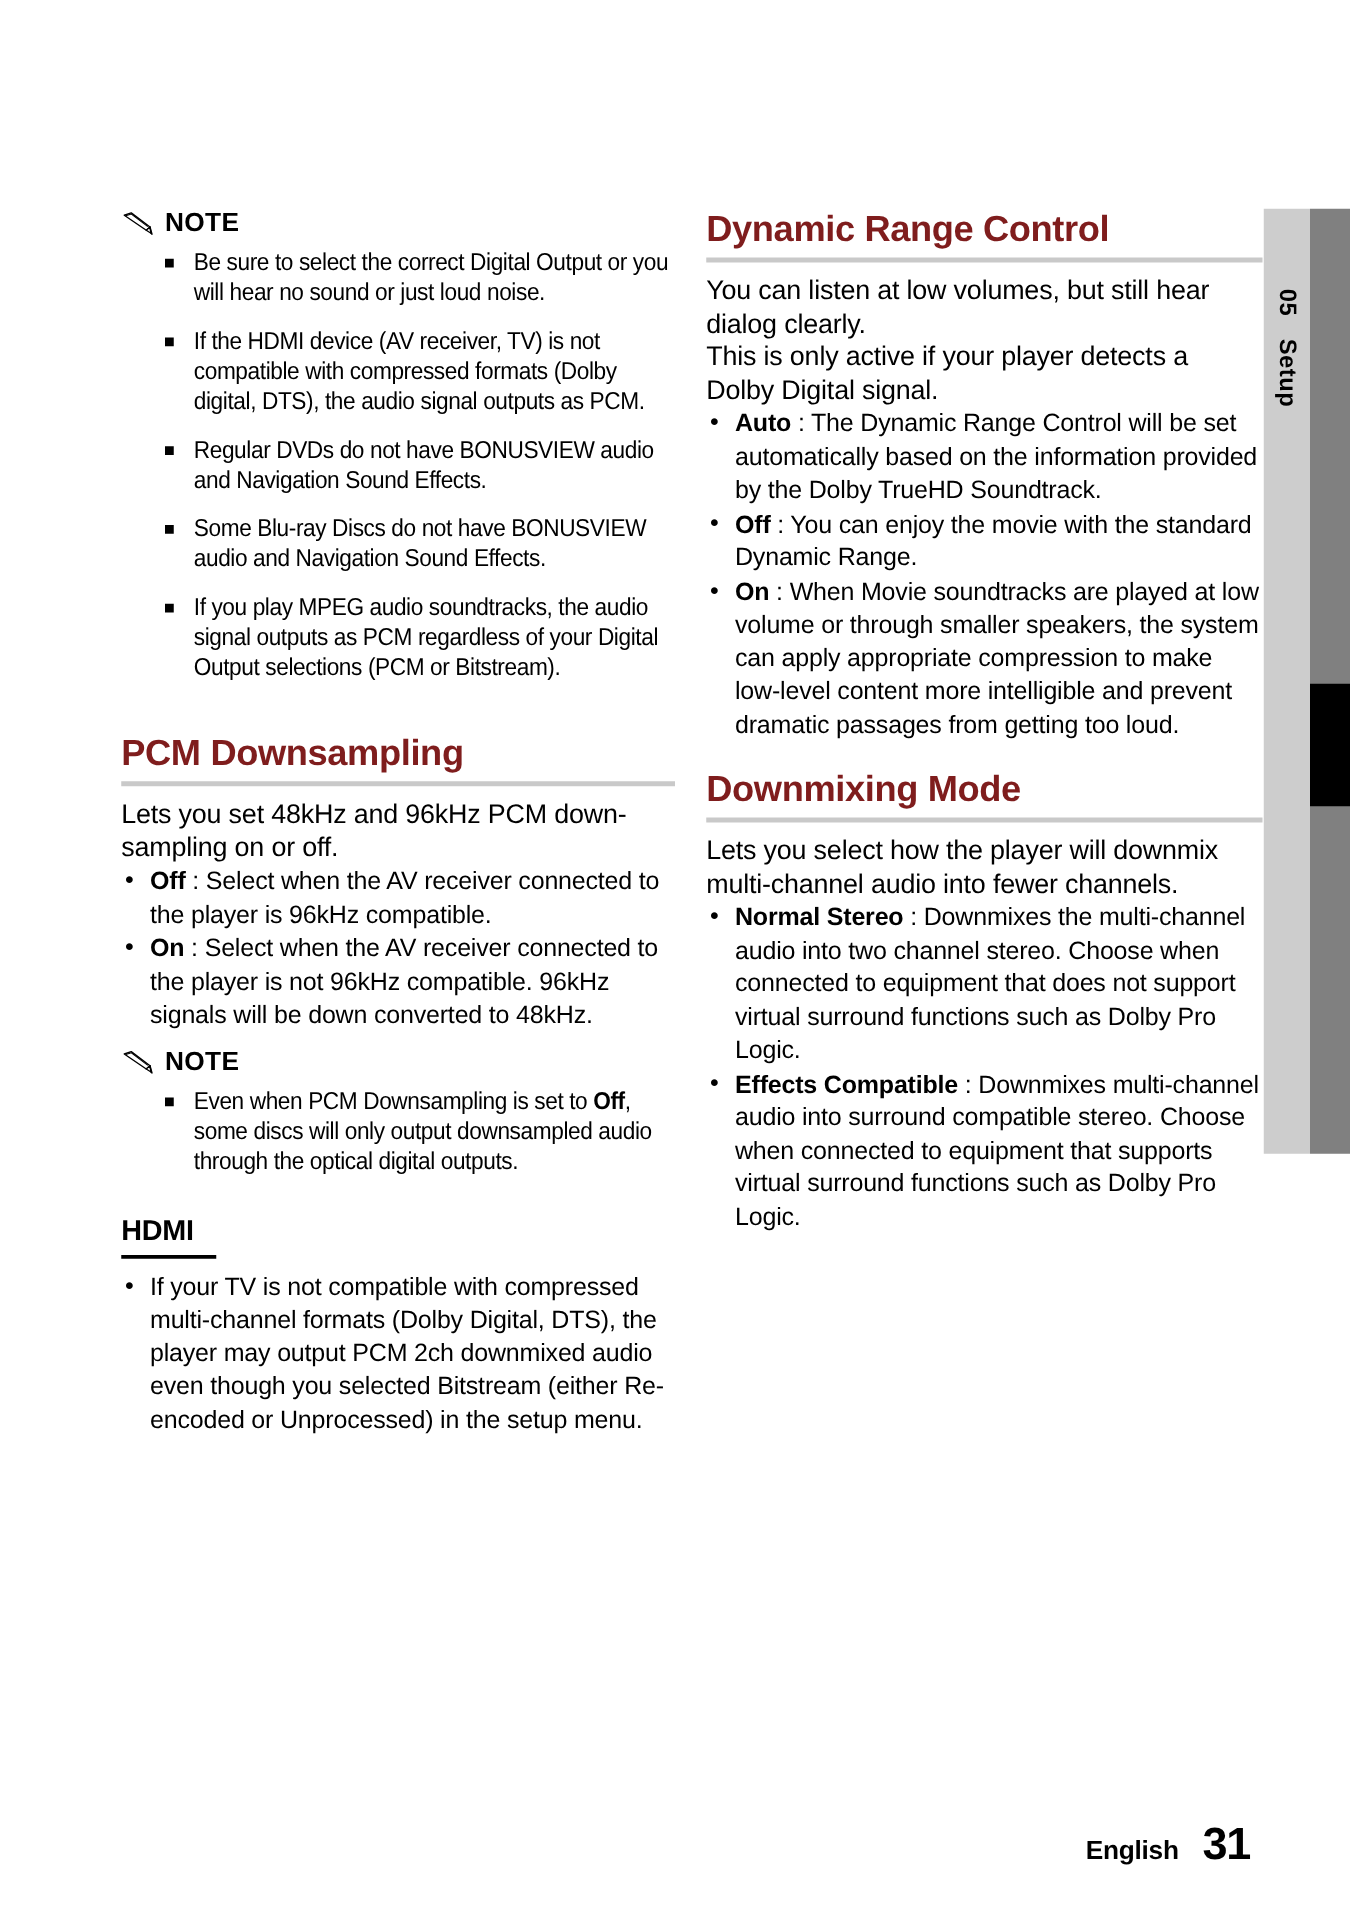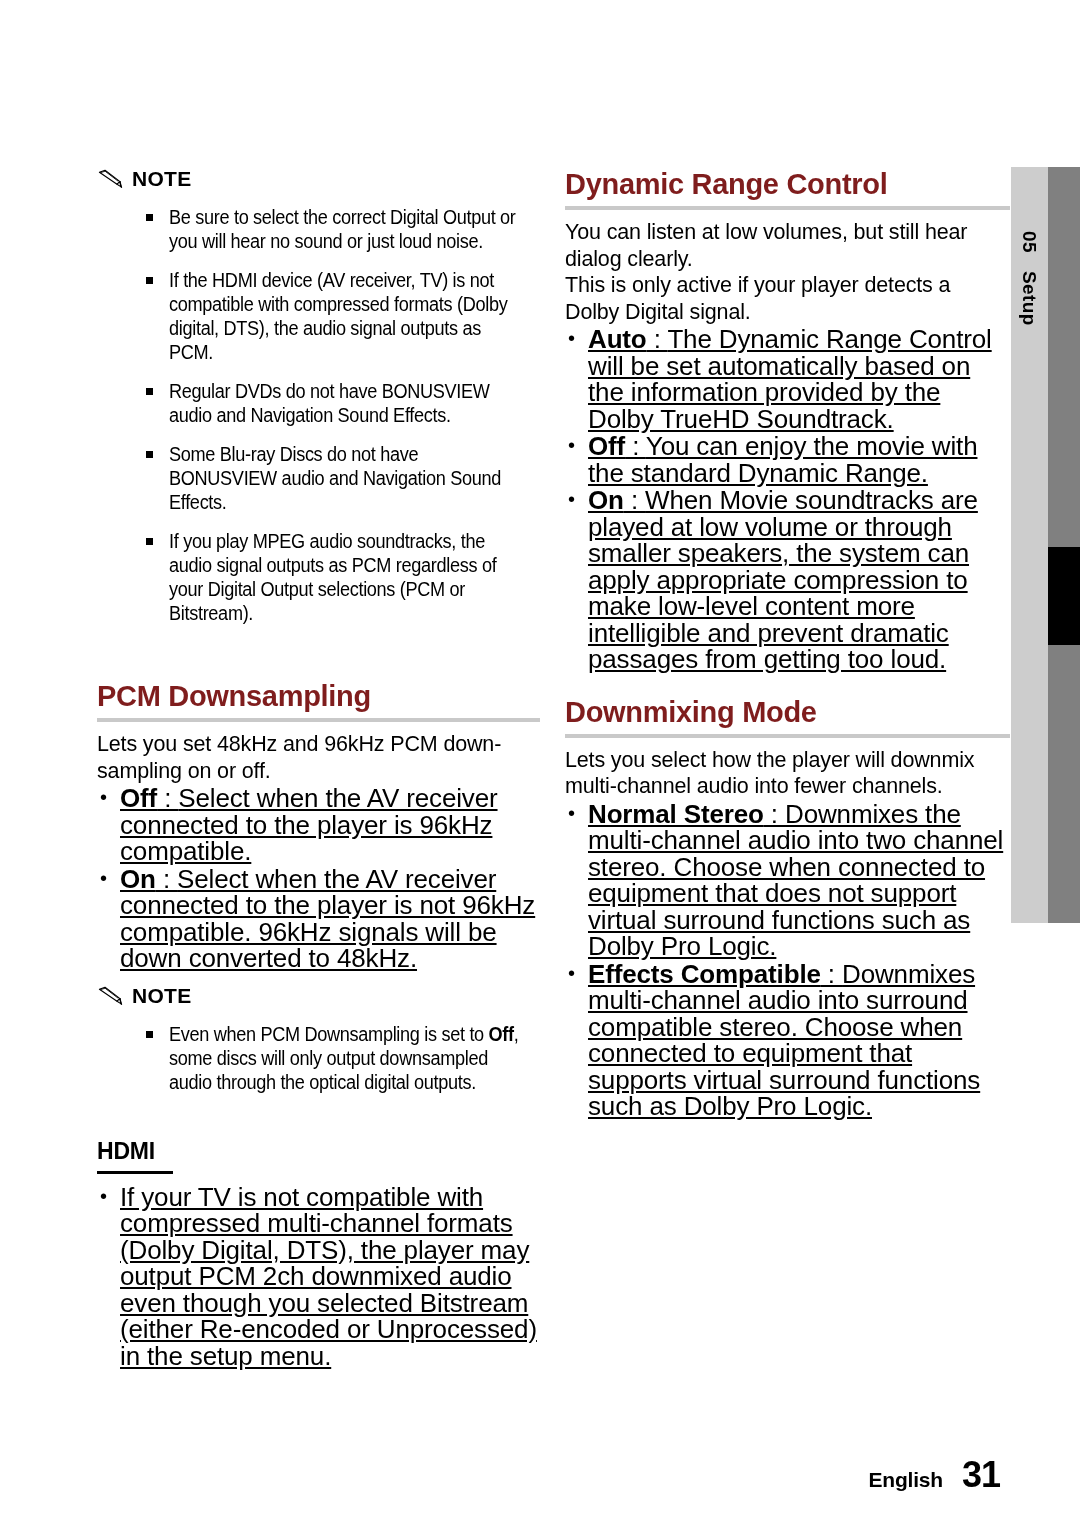--- a/index.html
+++ b/index.html
@@ -121,25 +121,24 @@
     line-height: 26.5px;
     margin: 0;
     letter-spacing: -0.15px;
   }
 
   
   .blist { margin: 0; padding: 0; list-style: none; }
   .bitem {
     position: relative;
     padding-left: 23px;
-    font-size: 26px;
+    font-size: 20px;
     line-height: 26.5px;
     letter-spacing: -0.15px;
     margin-top: 1px;
-    text-decoration: underline;
   }
   .bitem::before {
     content: "\2022";
     position: absolute;
     left: 3px;
     top: -1px;
     font-size: 20px;
   }
   .bitem b { font-weight: bold; }
 
@@ -151,21 +150,21 @@
     margin-bottom: 7px;
   }
   .note-head-label {
     font-size: 21px;
     font-weight: bold;
     letter-spacing: 0.3px;
     font-family: "Liberation Sans", sans-serif;
   }
   .pencil-icon { display: block; }
 
-  .nlist { margin: 14px; padding: 0; list-style: none; }
+  .nlist { margin: 0; padding: 0; list-style: none; }
   .nitem {
     position: relative;
     padding-left: 31px;
     margin-left: 27px;
     font-size: 19.5px;
     line-height: 24px;
     letter-spacing: -0.35px;
     margin-top: 15px;
     font-family: "Liberation Sans Narrow", "Liberation Sans", sans-serif;
     transform-origin: left center;

